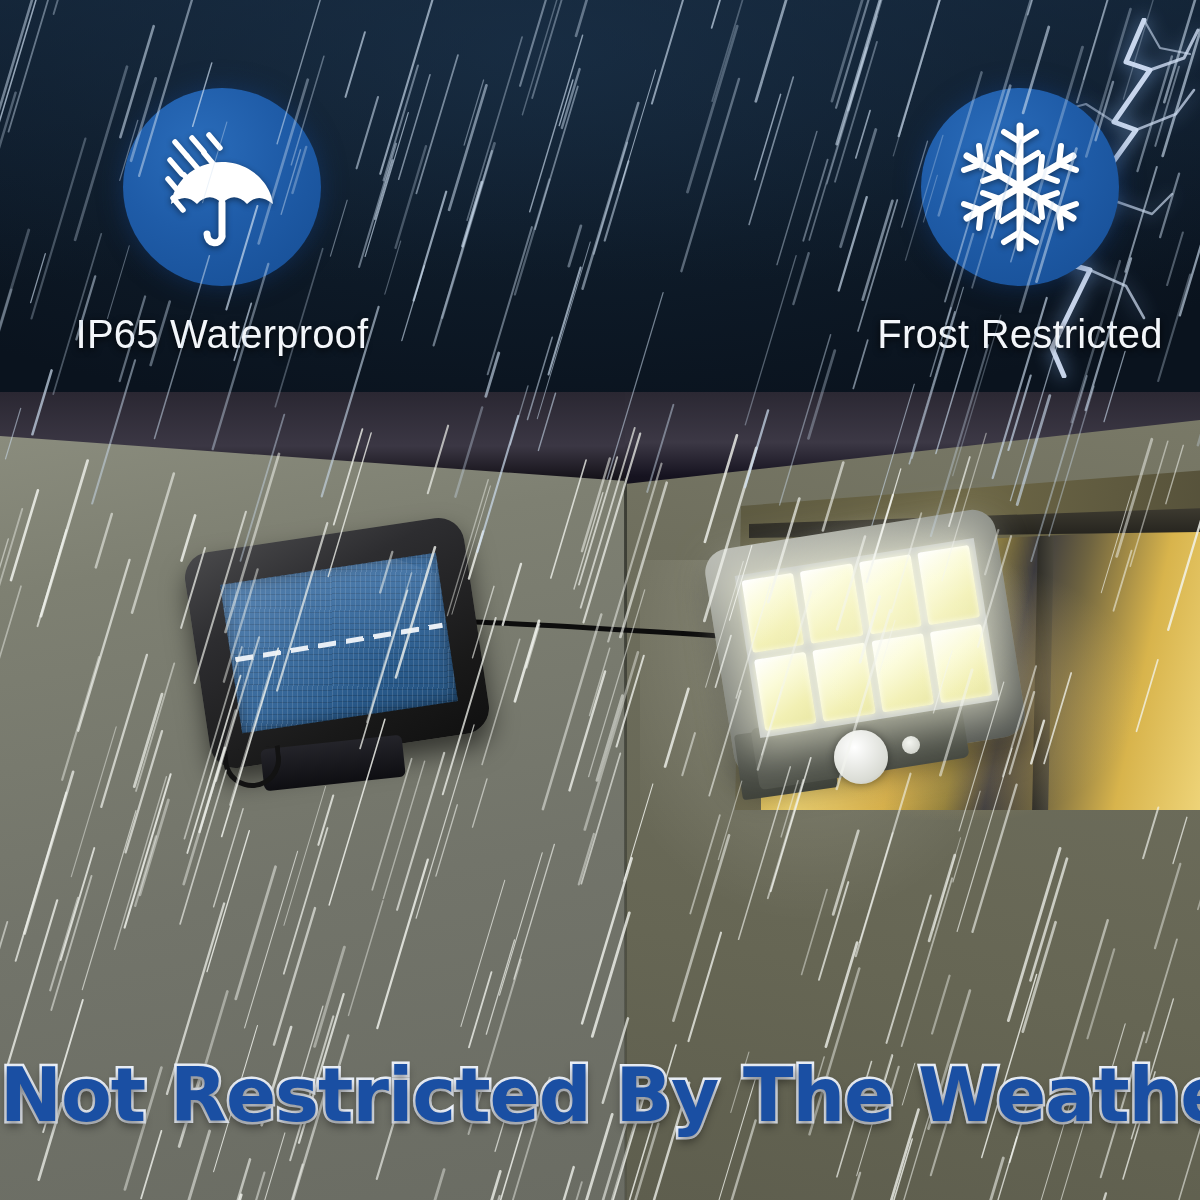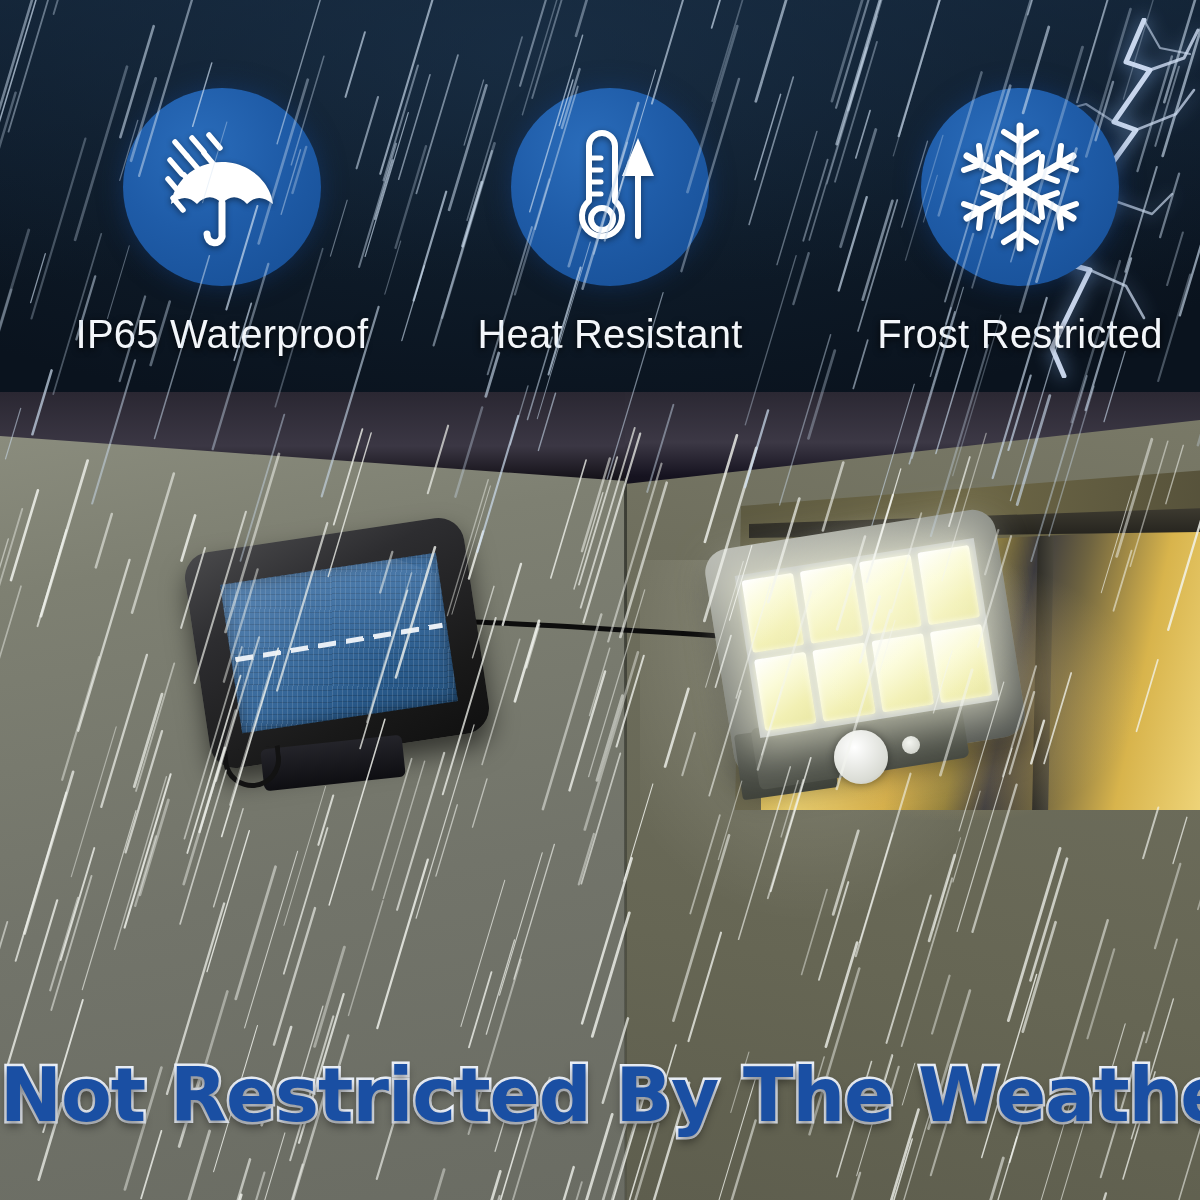--- a/index.html
+++ b/index.html
@@ -313,37 +313,20 @@
             </g>
             <path d="M63 38 C 92 38, 112 60, 114 80 C 104 72, 96 72, 88 80 C 80 71, 70 71, 63 80 C 56 71, 46 71, 38 80 C 30 72, 22 72, 12 80 C 14 60, 34 38, 63 38 Z"></path>
             <rect x="59.5" y="76" width="7" height="38" rx="3"></rect>
             <path d="M48 110 C 48 120, 60 122, 63 113" fill="none" stroke="#ffffff" stroke-width="7" stroke-linecap="round"></path>
           </g>
         </svg>
       </div>
       <div class="caption">IP65 Waterproof</div>
     </div>
 
-    <div class="badge" id="badge-1">
-      <div class="disc">
-        <svg width="120" height="126" viewBox="0 0 120 126">
-          <g fill="none" stroke="#ffffff" stroke-width="6" stroke-linecap="round" stroke-linejoin="round">
-            <path d="M39 22 a13 13 0 0 1 26 0 v55 a20 20 0 1 1 -26 0 Z"></path>
-            <circle cx="52" cy="95" r="11"></circle>
-            <line x1="39" y1="34" x2="51" y2="34" stroke-width="5"></line>
-            <line x1="39" y1="46" x2="51" y2="46" stroke-width="5"></line>
-            <line x1="39" y1="58" x2="51" y2="58" stroke-width="5"></line>
-            <line x1="39" y1="70" x2="51" y2="70" stroke-width="5"></line>
-            <line x1="88" y1="112" x2="88" y2="30"></line>
-          </g>
-          <path d="M88 14 L104 52 L72 52 Z" fill="#ffffff"></path>
-        </svg>
-      </div>
-      <div class="caption">Heat Resistant</div>
-    </div>
 
     <div class="badge" id="badge-2">
       <div class="disc">
         <svg width="134" height="134" viewBox="0 0 134 134">
           <g stroke="#ffffff" stroke-width="7" stroke-linecap="round" fill="none">
             <line x1="67" y1="6" x2="67" y2="128"></line>
             <line x1="14" y1="36" x2="120" y2="98"></line>
             <line x1="120" y1="36" x2="14" y2="98"></line>
             <g stroke-width="6">
               <path d="M67 22 L51 12 M67 22 L83 12"></path>

